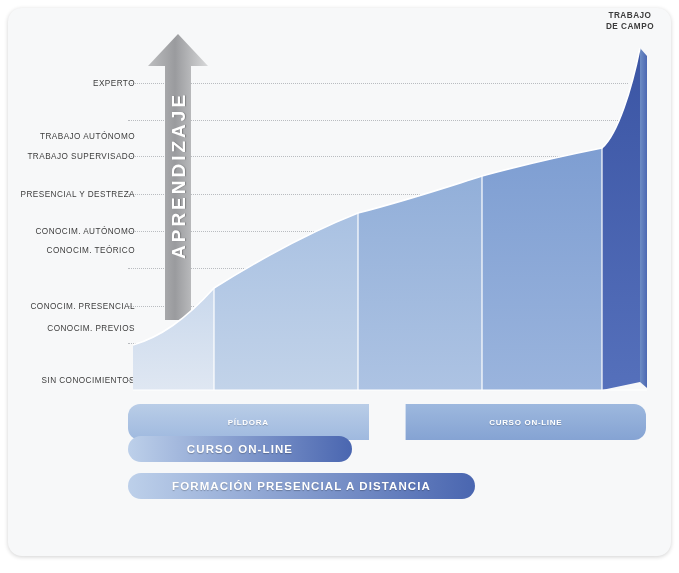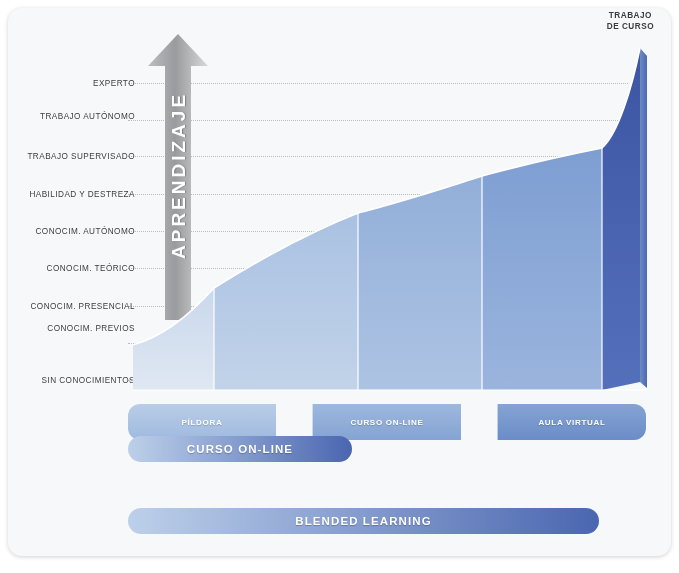--- a/index.html
+++ b/index.html
@@ -142,40 +142,40 @@
   #pill2 { left: 128px; top: 508px; width: 471px; }
 </style>
 </head>
 <body>
 
 <div id="root">
   <div class="card"></div>
 
   <div class="topcap">
     <div>TRABAJO</div>
-    <div>DE CURSO</div>
+    <div>DE CAMPO</div>
   </div>
 
   <div class="gridline" style="top:83px"></div>
   <div class="gridline" style="top:120px"></div>
   <div class="gridline" style="top:156px"></div>
   <div class="gridline" style="top:194px"></div>
   <div class="gridline" style="top:231px"></div>
   <div class="gridline" style="top:268px"></div>
   <div class="gridline" style="top:306px"></div>
   <div class="gridline" style="top:343px"></div>
   <div class="gridline" style="top:380px"></div>
 
   <div class="ylabels">
     <div class="ylabel" style="top:83px">EXPERTO</div>
-    <div class="ylabel" style="top:116px">TRABAJO AUTÓNOMO</div>
+    <div class="ylabel" style="top:136px">TRABAJO AUTÓNOMO</div>
     <div class="ylabel" style="top:156px">TRABAJO SUPERVISADO</div>
-    <div class="ylabel" style="top:194px">HABILIDAD Y DESTREZA</div>
+    <div class="ylabel" style="top:194px">PRESENCIAL Y DESTREZA</div>
     <div class="ylabel" style="top:231px">CONOCIM. AUTÓNOMO</div>
-    <div class="ylabel" style="top:268px">CONOCIM. TEÓRICO</div>
+    <div class="ylabel" style="top:250px">CONOCIM. TEÓRICO</div>
     <div class="ylabel" style="top:306px">CONOCIM. PRESENCIAL</div>
     <div class="ylabel" style="top:328px">CONOCIM. PREVIOS</div>
     <div class="ylabel" style="top:380px">SIN CONOCIMIENTOS</div>
   </div>
 
   <svg class="chart-svg" width="679" height="573">
     <defs>
       <linearGradient id="gradSeg1" x1="0" y1="0" x2="0" y2="1">
         <stop offset="0%" stop-color="#c9d8ec"></stop>
         <stop offset="100%" stop-color="#dfe7f2"></stop>
@@ -237,18 +237,17 @@
     <line x1="133" y1="390" x2="647" y2="390" stroke="#ffffff" stroke-width="1.2"></line>
   </svg>
 
   <div class="arrow-wrap">
     <div class="arrow-label">APRENDIZAJE</div>
   </div>
 
   <div class="segbar">
     <div class="seg" style="background:linear-gradient(to bottom,#b9cde7,#9fb9df);">PÍLDORA</div>
     <div class="seg" style="background:linear-gradient(to bottom,#9db8de,#85a3d3);">CURSO ON-LINE</div>
-    <div class="seg" style="background:linear-gradient(to bottom,#85a3d3,#6b8cc8);">AULA VIRTUAL</div>
   </div>
 
   <div class="pill" id="pill0" style="background:linear-gradient(to right,#bdd0ea,#4a66b0);">CURSO ON-LINE</div>
-  <div class="pill" id="pill2" style="background:linear-gradient(to right,#bdd0ea,#4a66b0);">BLENDED LEARNING</div>
+  <div class="pill" id="pill1" style="background:linear-gradient(to right,#bdd0ea,#4a66b0);">FORMACIÓN PRESENCIAL A DISTANCIA</div>
 </div>
 
 </body></html>

